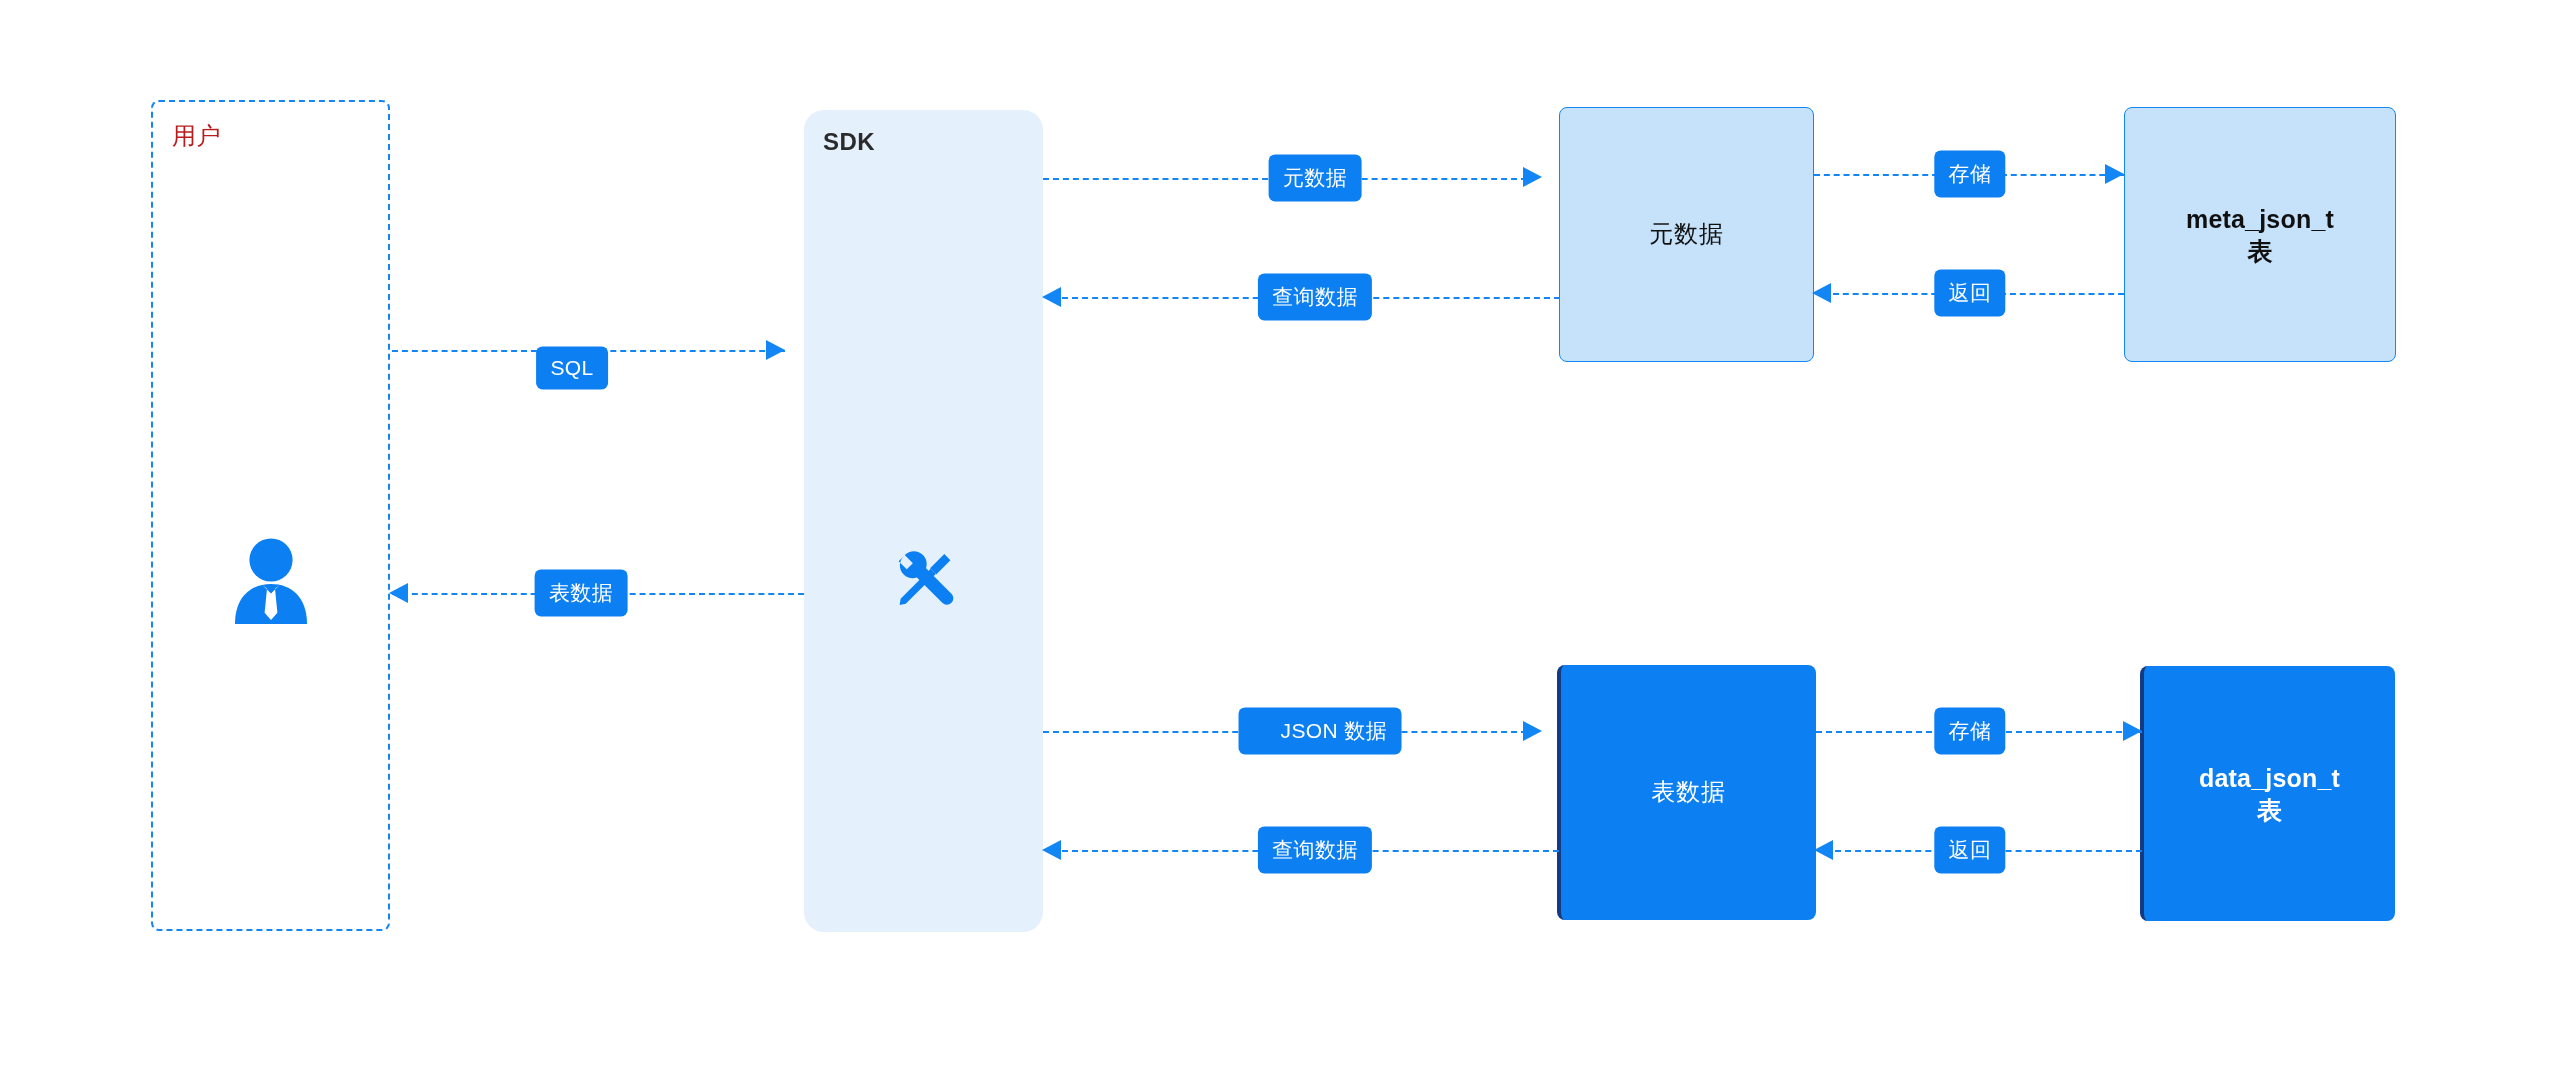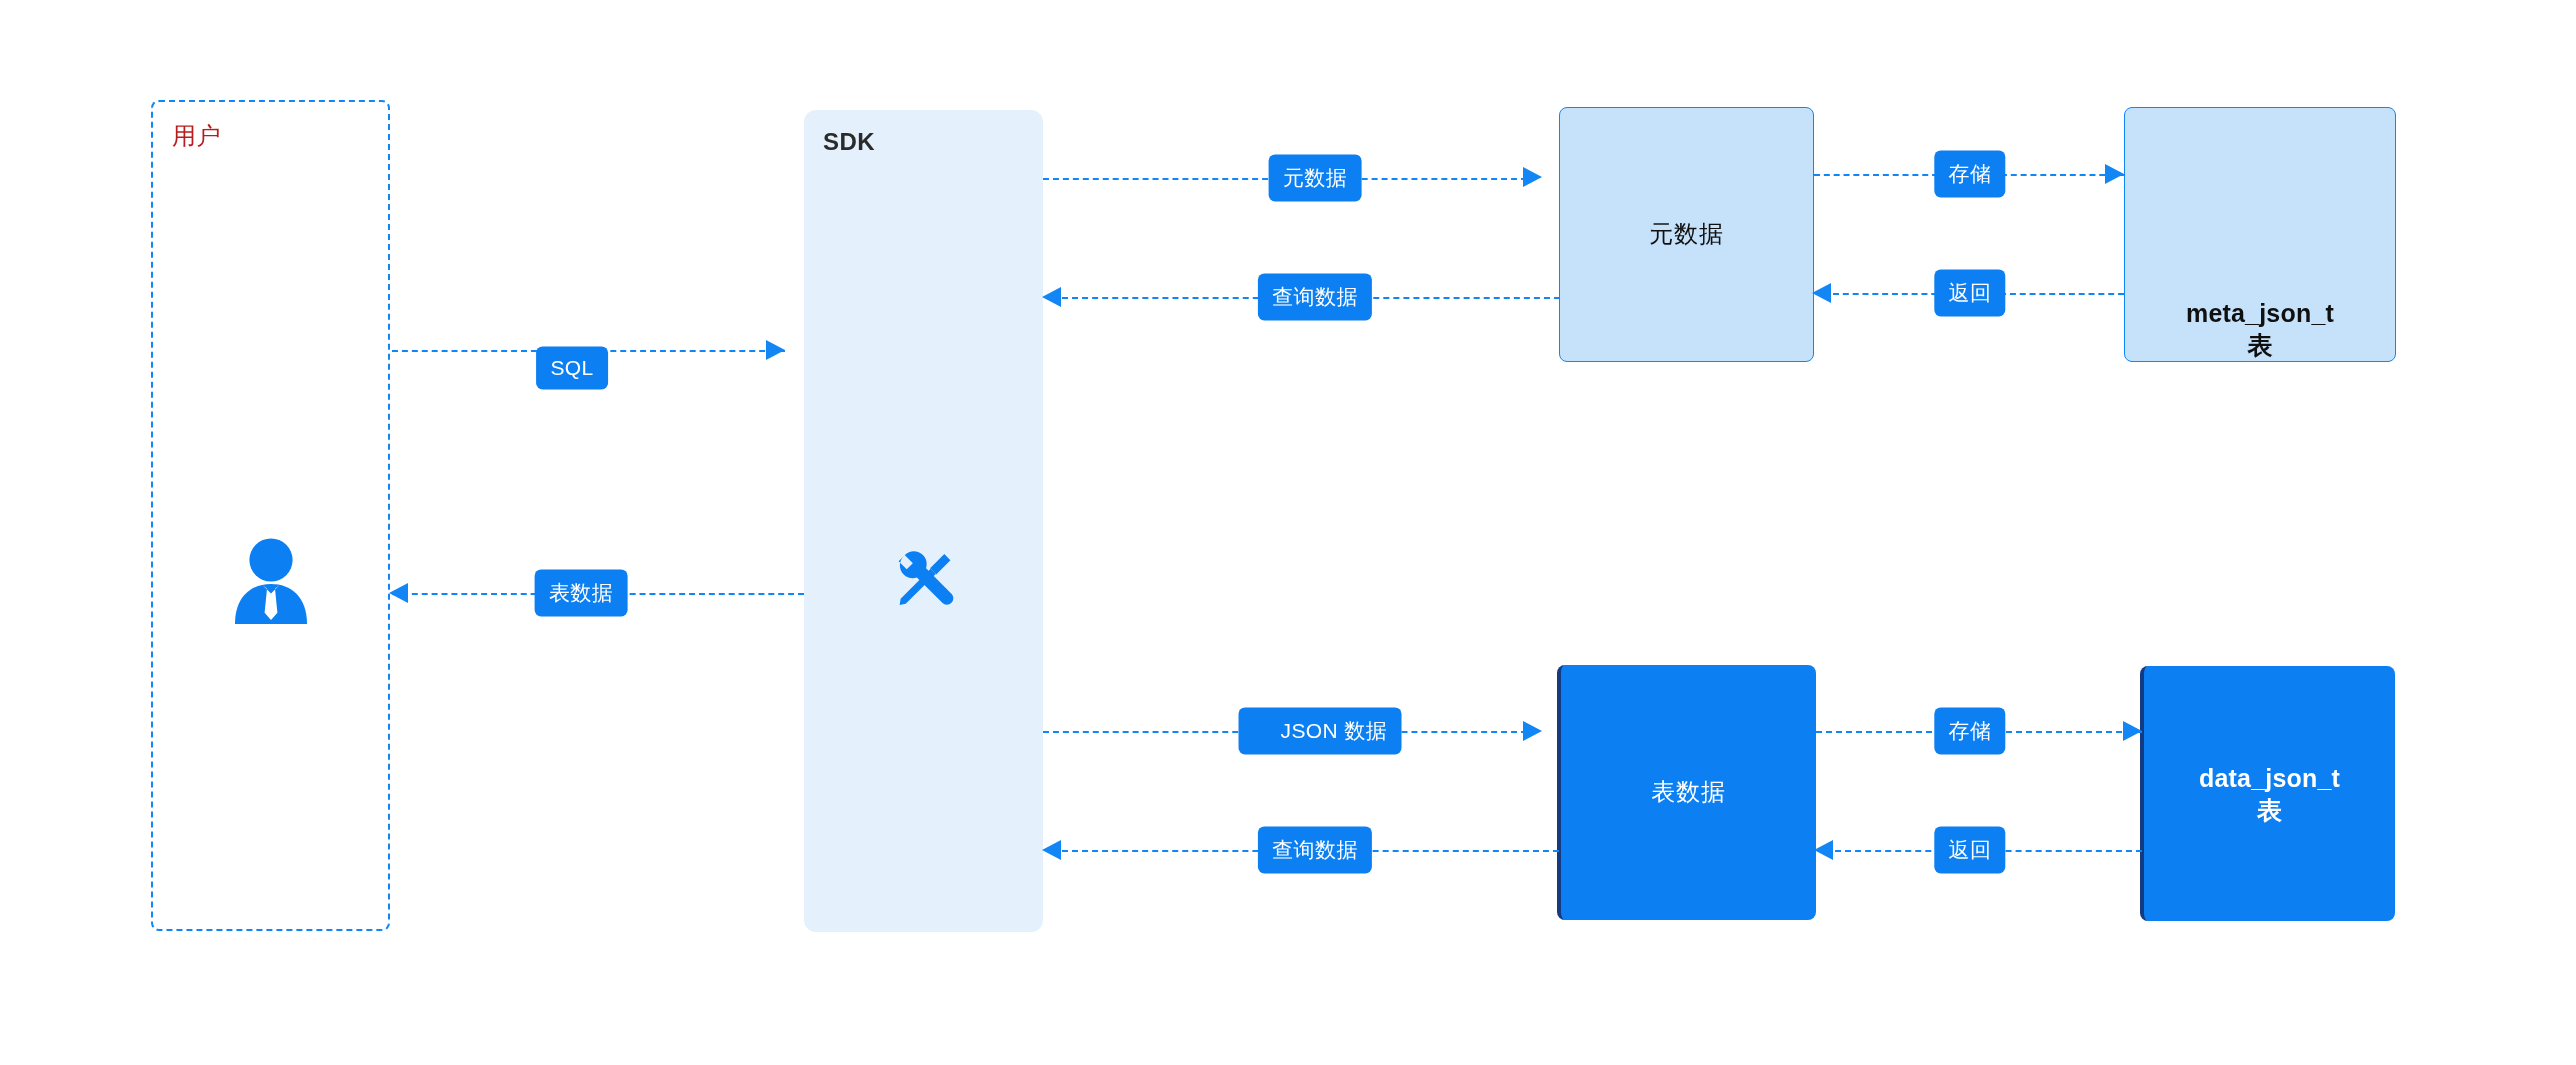--- a/index.html
+++ b/index.html
@@ -45,21 +45,21 @@
     transform: translateX(-50%);
   }
 
   .sdk-container {
     position: absolute;
     left: 804px;
     top: 110px;
     width: 239px;
     height: 822px;
     background: #e4f1fd;
-    border-radius: 12px;
+    border-radius: 20px;
   }
   .sdk-title {
     position: absolute;
     left: 19px;
     top: 17.5px;
     font-size: 24px;
     font-weight: bold;
     color: #2b2b2b;
     letter-spacing: 0.4px;
   }
@@ -99,21 +99,21 @@
   .node-label-mono {
     font-size: 25px;
     font-weight: bold;
     letter-spacing: 0.2px;
   }
   .node-label-mono .sub {
     font-weight: bold;
   }
 
   #node-metadata  { left: 1559px; top: 107px;  width: 255px; height: 255px; }
-  #node-metatable { left: 2124px; top: 107px;  width: 272px; height: 255px; align-items: flex-end; }
+  #node-metatable { left: 2124px; top: 107px;  width: 272px; height: 255px; }
   #node-tabledata { left: 1557px; top: 665px;  width: 259px; height: 255px; }
   #node-datatable { left: 2140px; top: 666px;  width: 255px; height: 255px; }
 
   
   .edge {
     position: absolute;
     height: 0;
     border-top: 2.4px dashed #1386f5;
   }
   .arrow-head {

